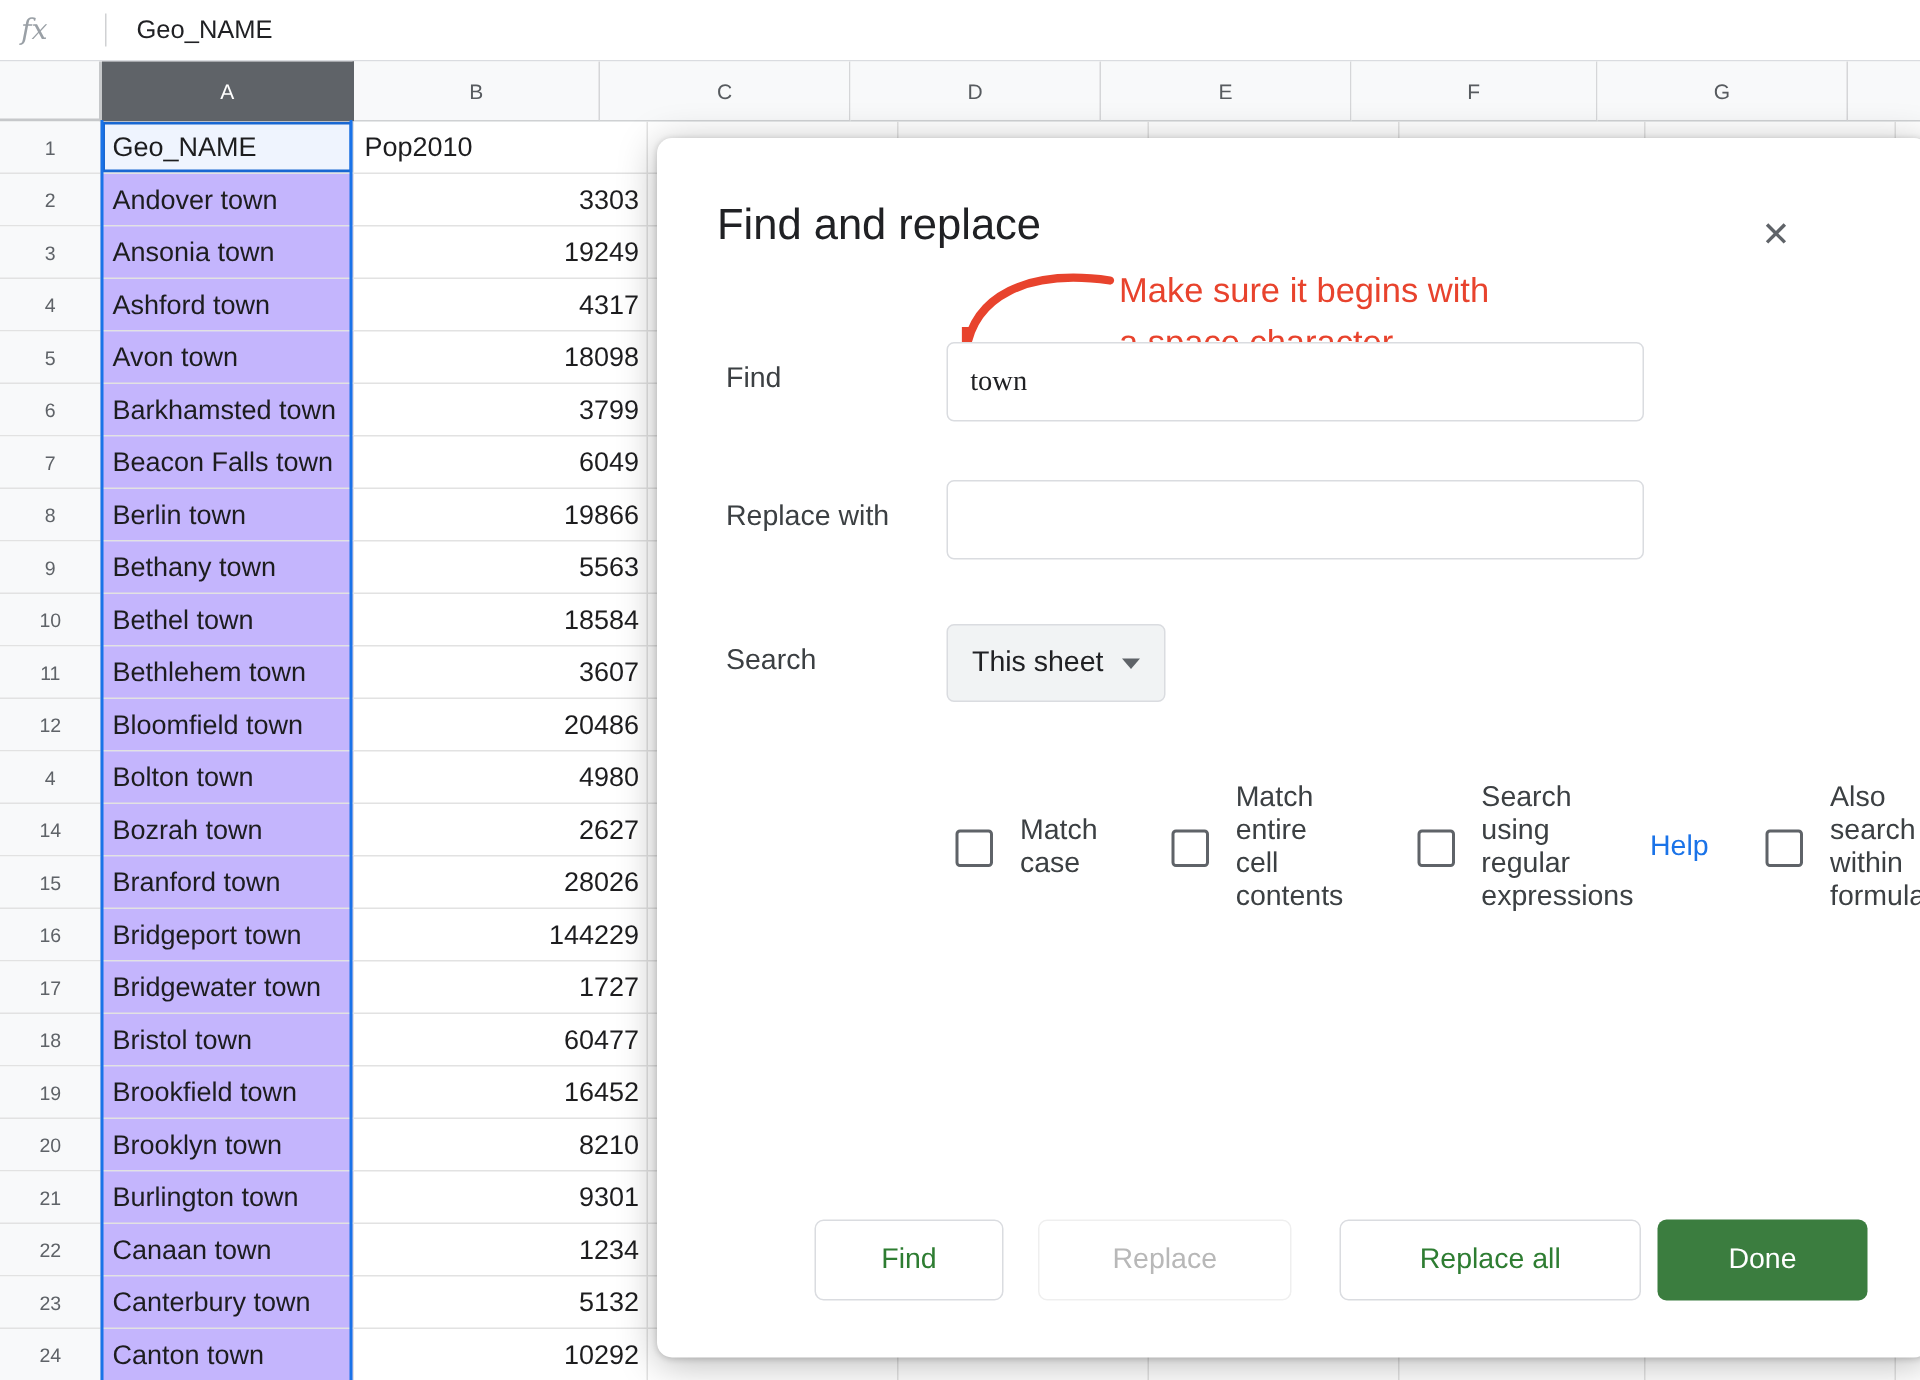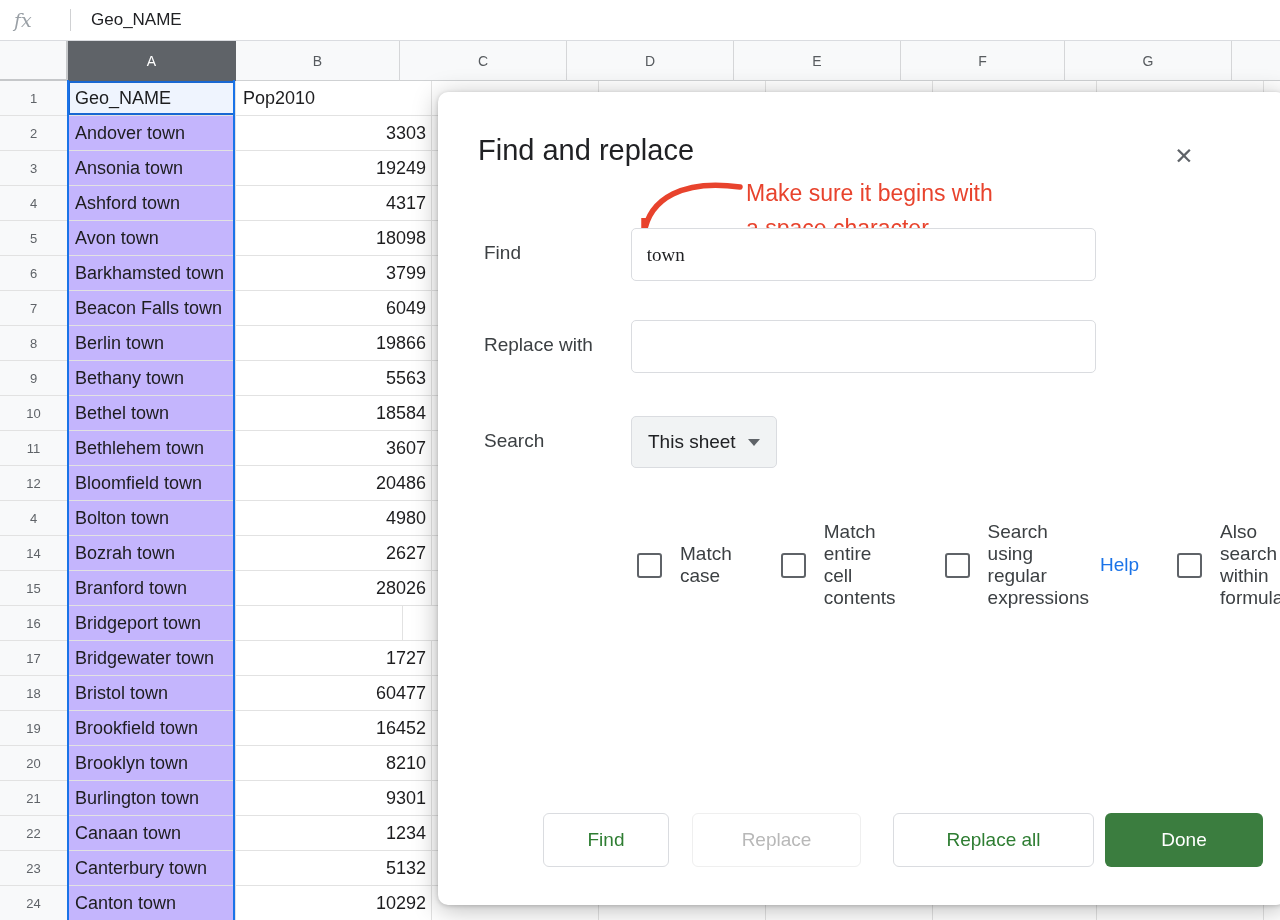--- a/index.html
+++ b/index.html
@@ -63,21 +63,21 @@
   .chk-box{width:21px;height:21px;border:2px solid #5f6368;border-radius:3px;background:#fff;cursor:pointer;flex:none;}
   .chk-lbl{margin-left:18px;font-size:19px;color:#3c4043;}
   .chk-link{margin-left:11px;font-size:19px;color:#1a73e8;text-decoration:none;cursor:pointer;}
 
   .btn{position:absolute;top:721px;height:54px;box-sizing:border-box;border-radius:6px;display:flex;
        align-items:center;justify-content:center;font-size:19px;font-weight:500;cursor:pointer;
        background:#fff;border:1px solid #dadce0;color:#2e7d32;}
   .btn-find{left:105px;width:126px;}
   .btn-replace{left:254px;width:169px;border-color:#efefef;color:#b8b8b8;cursor:default;}
   .btn-replace-all{left:455px;width:201px;}
-  .btn-done{left:667px;width:158px;background:#3b7d3f;border:none;color:#fff;}
+  .btn-done{left:667px;width:140px;background:#3b7d3f;border:none;color:#fff;}
 
   
   .anno-text{position:absolute;left:308px;top:84px;font-size:23px;line-height:35px;color:#e8432d;}
   .anno-arrow{position:absolute;left:188px;top:86px;}
 </style>
 </head>
 <body>
 
 <div class="sheet">
 
@@ -286,20 +286,21 @@
         <div class="fc2"></div>
         <div class="fc3"></div>
         <div class="fc4"></div>
         <div class="fc5"></div>
         <div class="fcl"></div>
       </div>
 
       <div class="grid-row">
         <div class="gut">16</div>
         <div class="ca">Bridgeport town</div>
+        <div class="cb">144229</div>
         <div class="fc1"></div>
         <div class="fc2"></div>
         <div class="fc3"></div>
         <div class="fc4"></div>
         <div class="fc5"></div>
         <div class="fcl"></div>
       </div>
 
       <div class="grid-row">
         <div class="gut">17</div>

